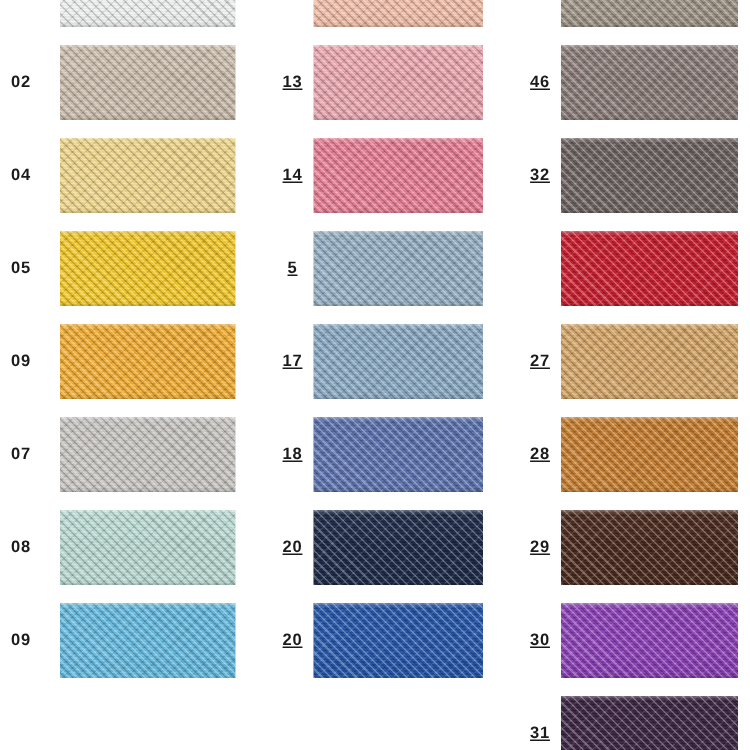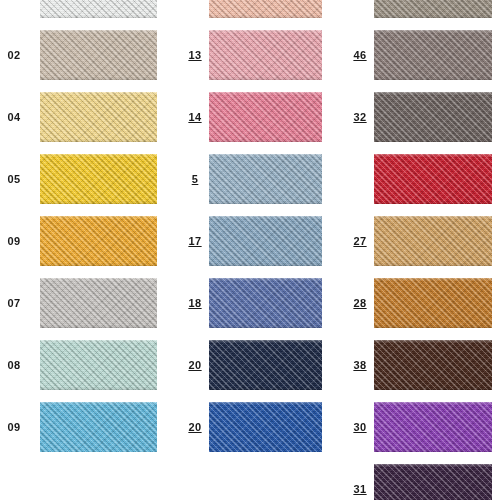--- a/index.html
+++ b/index.html
@@ -289,21 +289,21 @@
         </div>
         <div class="swatch-row">
           <div class="swatch-label">28</div>
           <div class="swatch-tape" style="background: rgb(194, 123, 43);">
             <div class="tape-weave"></div>
             <div class="tape-edge-top"></div>
             <div class="tape-edge-bottom"></div>
           </div>
         </div>
         <div class="swatch-row">
-          <div class="swatch-label">38</div>
+          <div class="swatch-label">29</div>
           <div class="swatch-tape" style="background: rgb(73, 41, 29);">
             <div class="tape-weave"></div>
             <div class="tape-edge-top"></div>
             <div class="tape-edge-bottom"></div>
           </div>
         </div>
         <div class="swatch-row">
           <div class="swatch-label">30</div>
           <div class="swatch-tape" style="background: rgb(137, 62, 180);">
             <div class="tape-weave"></div>

